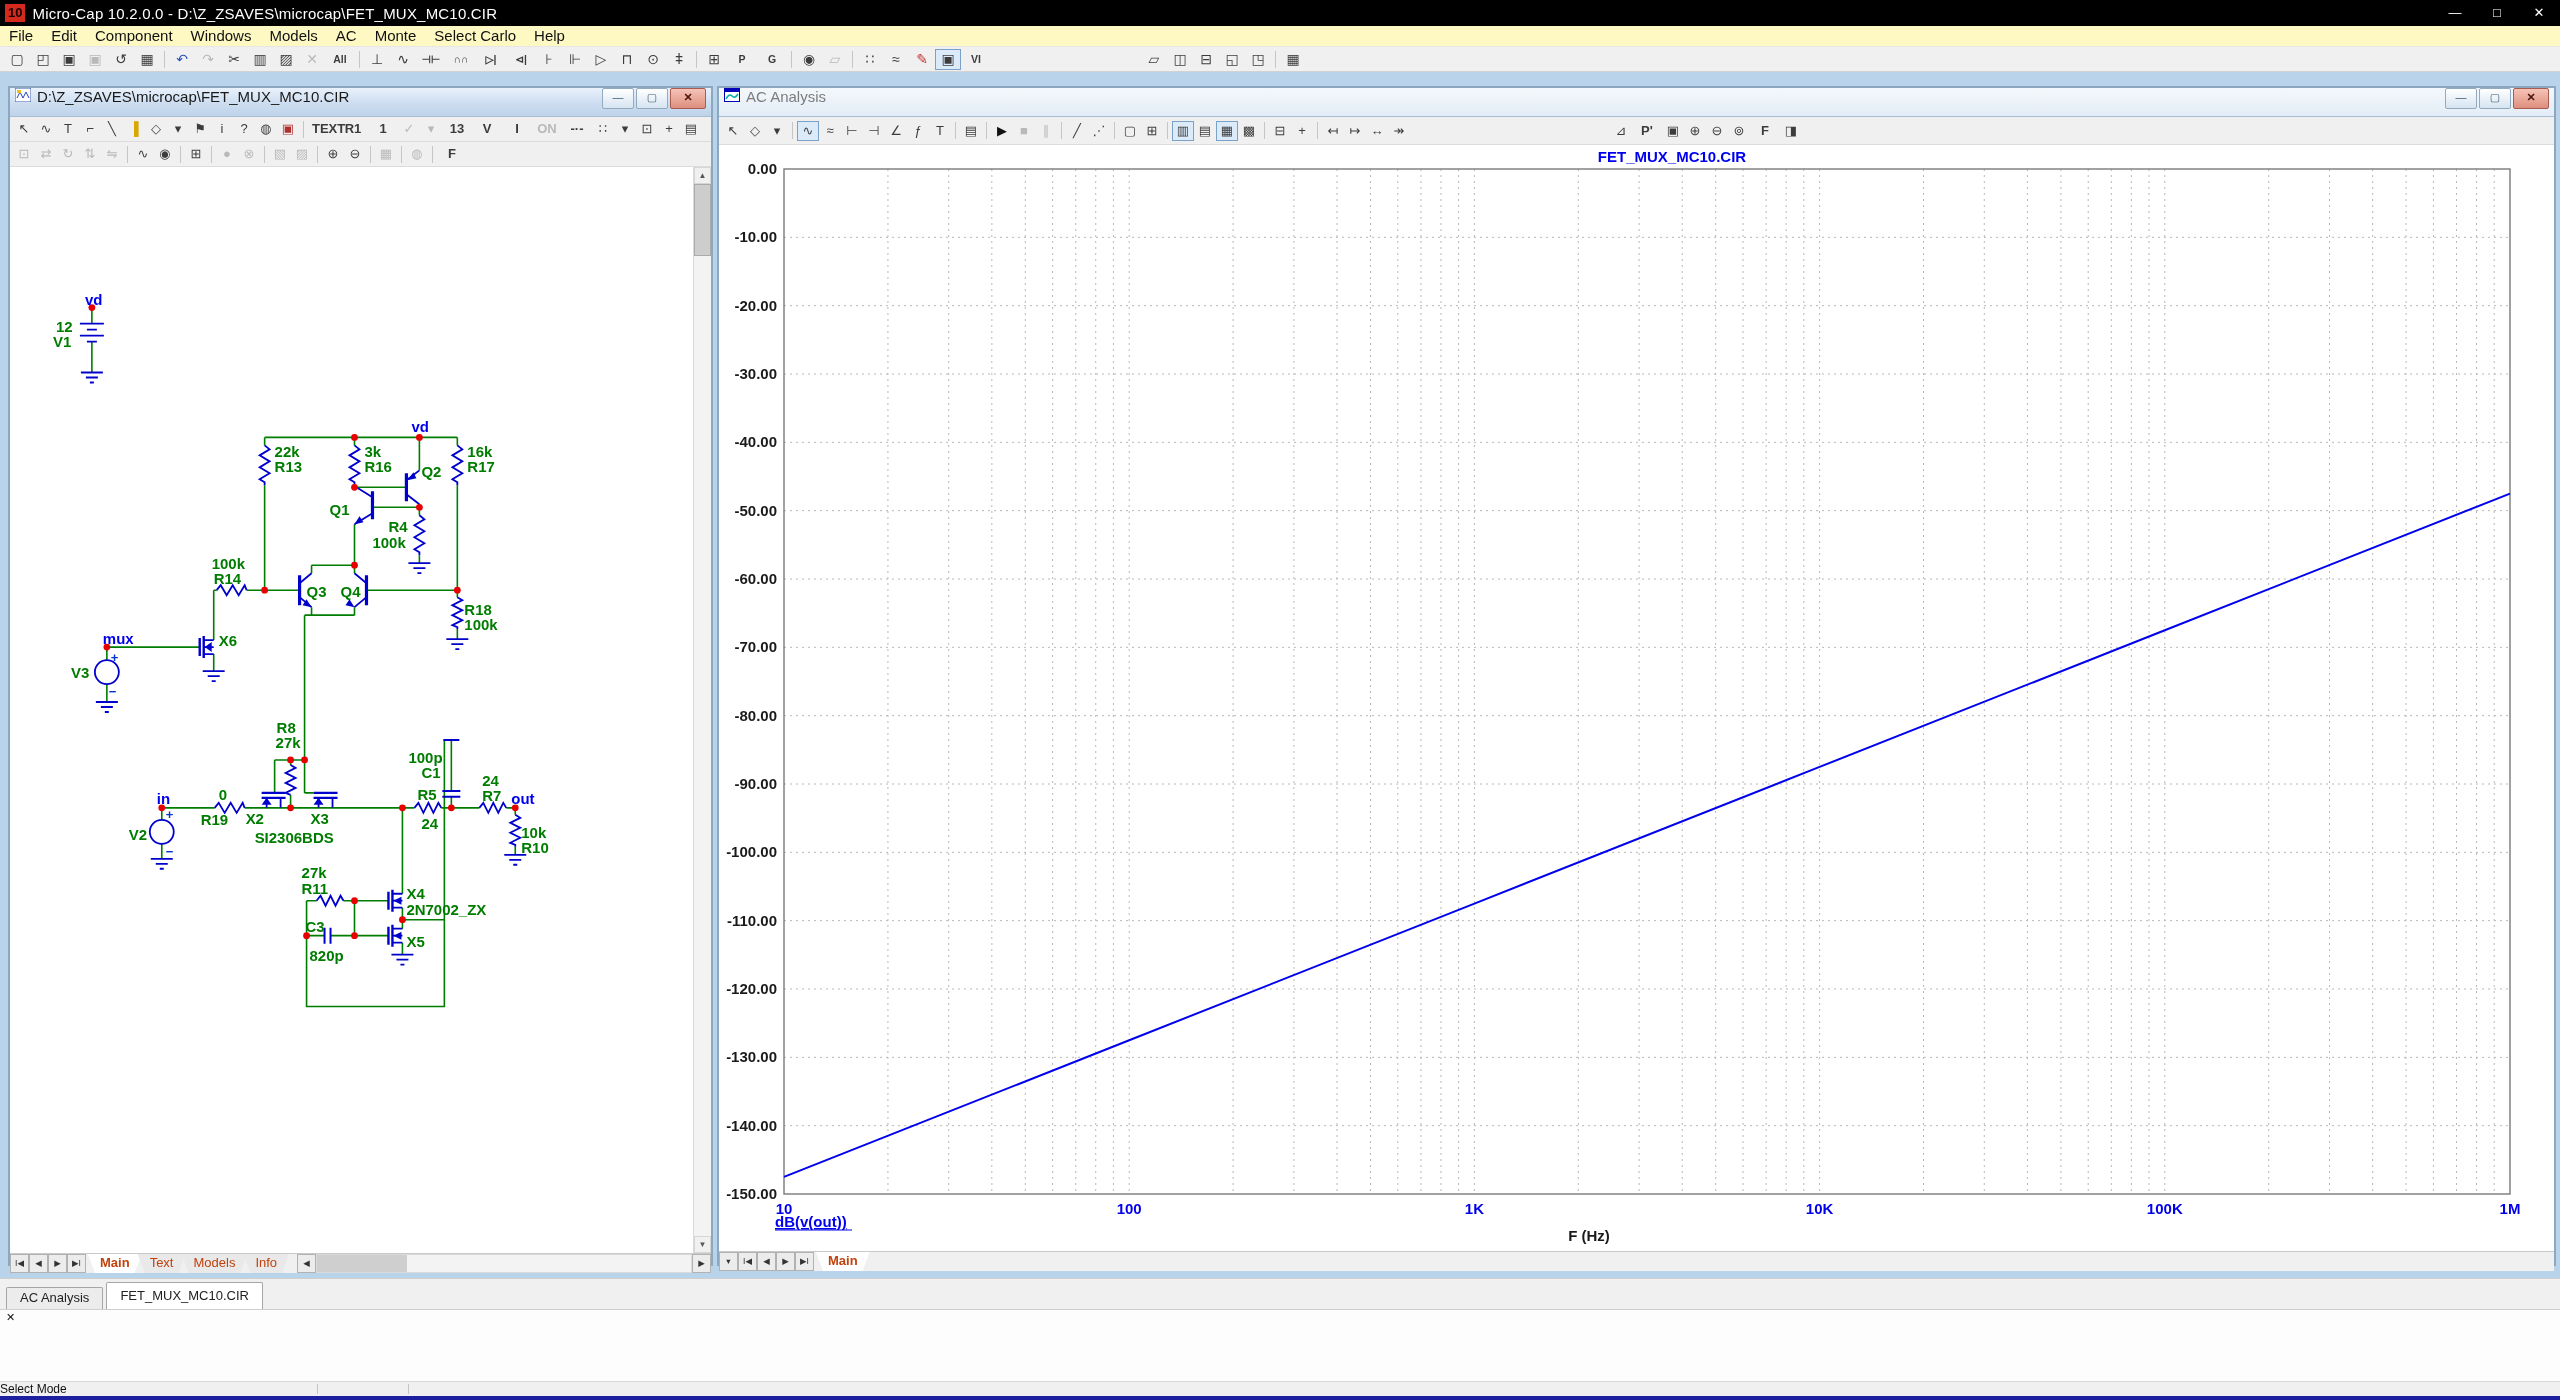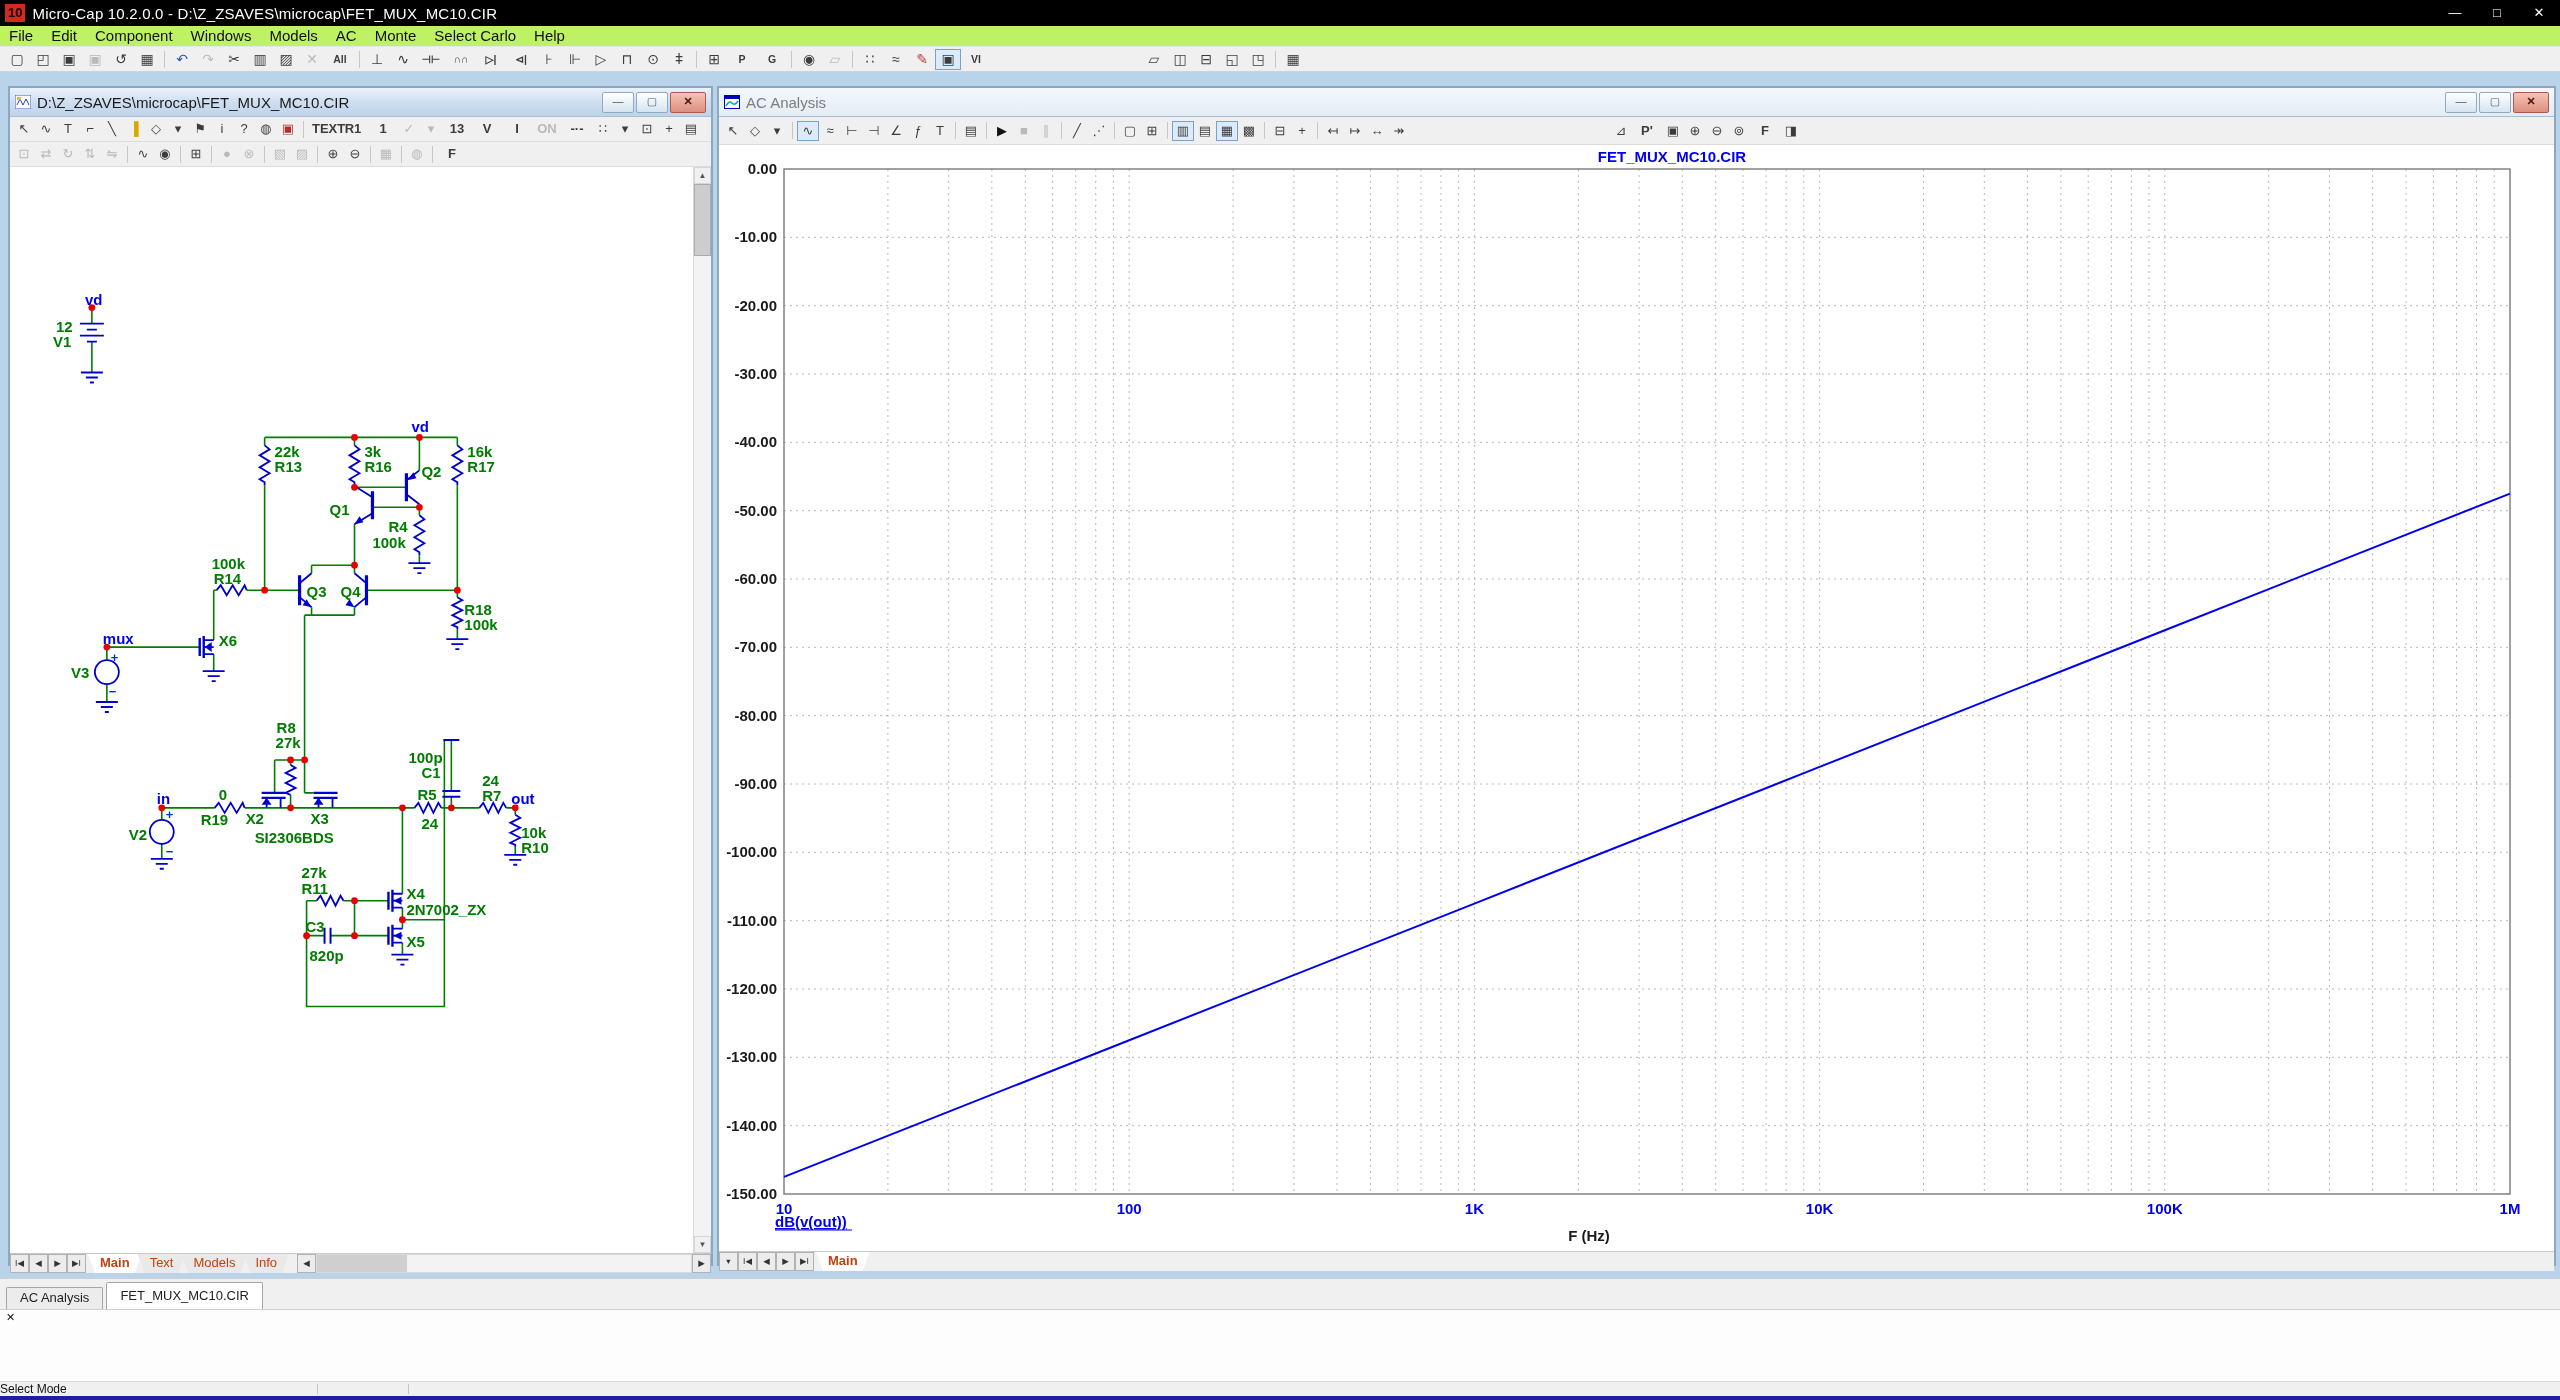--- a/index.html
+++ b/index.html
@@ -3,33 +3,33 @@
 <meta charset="utf-8">
 <style>
   html,body{margin:0;padding:0}
   body{width:2560px;height:1400px;overflow:hidden;background:#f0f0f0;
        font-family:"Liberation Sans",sans-serif;-webkit-font-smoothing:antialiased}
   .titlebar{height:26px;background:#000;color:#fff;display:flex;align-items:center;font-size:15px}
   .logo{background:#d42a1e;color:#1a0000;font-weight:bold;font-size:13px;padding:0 3px;margin:0 7px 0 5px;line-height:18px}
   .titletext{letter-spacing:.2px}
   .wctrl{margin-left:auto;display:flex}
   .wctrl span{width:42px;text-align:center;font-size:13px;color:#fff;line-height:26px}
-  .menubar{height:20px;background:#bef264;display:flex;align-items:flex-start;font-size:15px;color:#111}
+  .menubar{height:20px;background:#fef9c3;display:flex;align-items:flex-start;font-size:15px;color:#111}
   .menu{padding:0 9px;line-height:20px}
   .maintoolbar{height:24px;background:#f0f0f0;border-top:1px solid #e6e6e6;border-bottom:1px solid #d2d2d2;display:flex;align-items:center;padding-left:4px}
   .tbi{width:26px;height:21px;line-height:21px;text-align:center;font-size:14px;color:#3c3c3c;flex:none}
   .tbi.dis{color:#b9b9b9}
   .tbi.pressed{border:1px solid #7aa2c8;background:#dcebfa;line-height:19px;box-sizing:border-box}
   .tbi.wide{width:auto;min-width:22px;padding:0 4px;font-size:10.5px;font-weight:bold}
   .tsep{width:1px;height:17px;background:#c6c6c6;margin:0 4px;flex:none}
   .mdi{position:relative;height:1194px;background:#b9d3ea}
   .win{position:absolute;top:14px;border:2px solid #8ca8c0;background:#f0f0f0;box-sizing:border-box}
   .win.schem{left:8px;width:705px;height:1180px}
   .win.plotw{left:717px;width:1839px;height:1180px}
-  .wtitle{height:28px;display:flex;align-items:center;padding:0 5px;font-size:15px;color:#1a1a1a;
+  .wtitle{height:28px;display:flex;padding:0 5px;font-size:15px;color:#1a1a1a;
           background:linear-gradient(#e9f2fc,#cdddf0 55%,#bed3e9);border-bottom:1px solid #a9bed2}
   .win.plotw .wtitle{background:linear-gradient(#f4f8fc,#e3ecf6);color:#7d7d7d}
   .wtitle .ticon{margin-right:6px;flex:none}
   .wbtns{margin-left:auto;display:flex}
   .wbtn{width:30px;height:19px;border:1px solid #92aac0;border-radius:2px;margin-left:2px;
         background:linear-gradient(#ffffff,#d6e4f1);font-size:11px;line-height:17px;text-align:center;color:#3d5possible8?#3d5870;color:#3d5870}
   .wbtn.close{width:34px;background:linear-gradient(#f6c3b7,#dd8f7e);border-color:#a85c50;color:#4c1710;font-weight:bold}
   .wtoolbar{height:24px;background:#f0f0f0;border-bottom:1px solid #dcdcdc;display:flex;align-items:center;padding-left:3px}
   .wtoolbar .tbi{width:22px;height:20px;line-height:20px;font-size:13px}
   .wtoolbar .tbi.pressed{line-height:18px}

